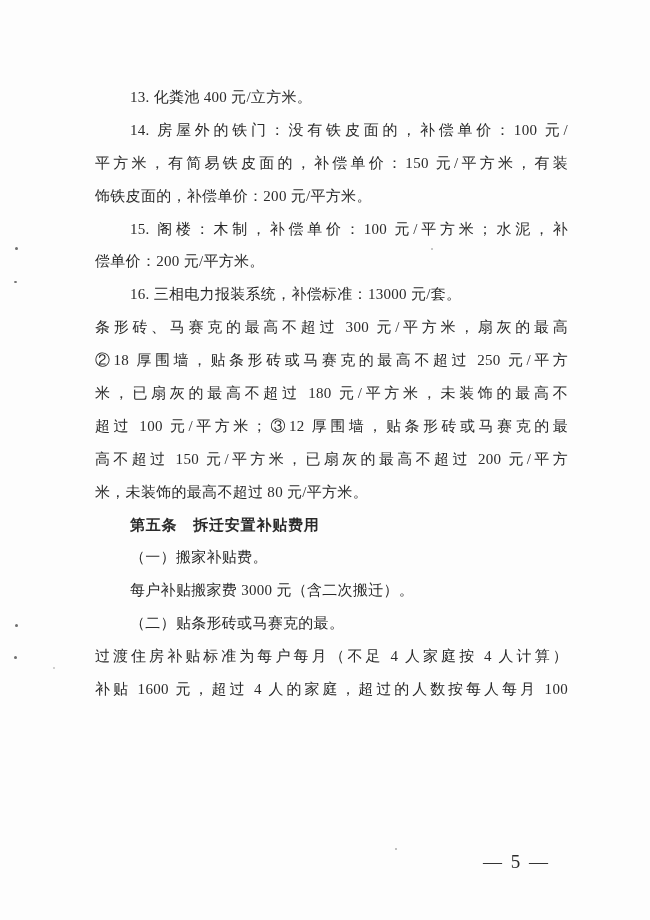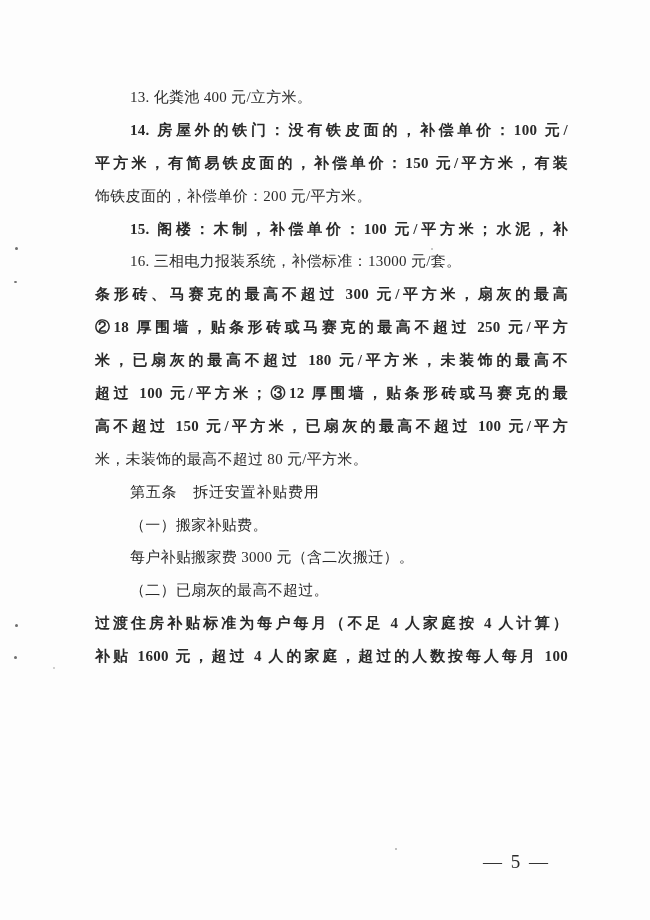--- a/index.html
+++ b/index.html
@@ -32,27 +32,26 @@
     height: 32.9px;
     text-align: left;
     white-space: nowrap;
     letter-spacing: 0.3px;
   }
   .line.justify {
     white-space: normal;
     text-align: justify;
     text-align-last: justify;
     text-justify: inter-character;
-    font-weight: bold;
   }
   .line.indent {
     padding-left: 35px;
   }
   .line.bold {
-    font-weight: 400;
+    font-weight: 700;
     letter-spacing: 0.8px;
   }
   .page-number {
     position: absolute;
     top: 851px;
     right: 100px;
     font-size: 19px;
     line-height: 22px;
     color: #2a2a2a;
     letter-spacing: 2px;
@@ -73,31 +72,32 @@
 </head>
 <body>
 
 <div class="page">
   <div class="text-block" id="lines-container">
       <div class="line indent">13. 化粪池 400 元/立方米。</div>
       <div class="line indent justify">14. 房屋外的铁门：没有铁皮面的，补偿单价：100 元/</div>
       <div class="line justify">平方米，有简易铁皮面的，补偿单价：150 元/平方米，有装</div>
       <div class="line">饰铁皮面的，补偿单价：200 元/平方米。</div>
       <div class="line indent justify">15. 阁楼：木制，补偿单价：100 元/平方米；水泥，补</div>
+      <div class="line">偿单价：200 元/平方米。</div>
       <div class="line indent">16. 三相电力报装系统，补偿标准：13000 元/套。</div>
       <div class="line justify">条形砖、马赛克的最高不超过 300 元/平方米，扇灰的最高</div>
       <div class="line justify">②18 厚围墙，贴条形砖或马赛克的最高不超过 250 元/平方</div>
       <div class="line justify">米，已扇灰的最高不超过 180 元/平方米，未装饰的最高不</div>
       <div class="line justify">超过 100 元/平方米；③12 厚围墙，贴条形砖或马赛克的最</div>
-      <div class="line justify">高不超过 150 元/平方米，已扇灰的最高不超过 100 元/平方</div>
+      <div class="line justify">高不超过 150 元/平方米，已扇灰的最高不超过 200 元/平方</div>
       <div class="line">米，未装饰的最高不超过 80 元/平方米。</div>
       <div class="line indent bold">第五条　拆迁安置补贴费用</div>
       <div class="line indent">（一）搬家补贴费。</div>
       <div class="line indent">每户补贴搬家费 3000 元（含二次搬迁）。</div>
-      <div class="line indent">（二）已扇灰的最高不超过。</div>
+      <div class="line indent">（二）贴条形砖或马赛克的最。</div>
       <div class="line justify">过渡住房补贴标准为每户每月（不足 4 人家庭按 4 人计算）</div>
       <div class="line justify">补贴 1600 元，超过 4 人的家庭，超过的人数按每人每月 100</div>
     </div>
 
   <div class="page-number">— 5 —</div>
 
   <span class="speck s1"></span>
   <span class="speck s2"></span>
   <span class="speck s3"></span>
   <span class="speck s4"></span>

